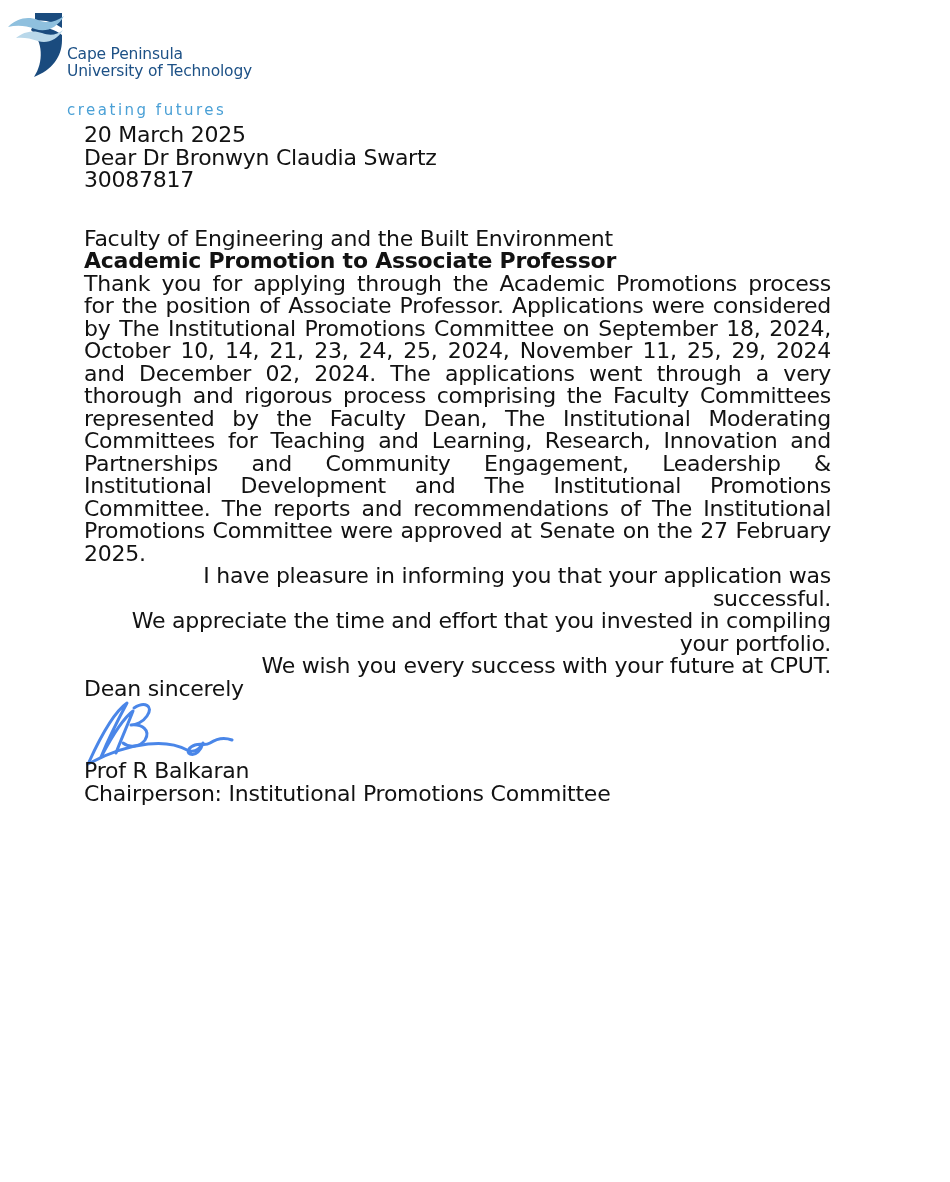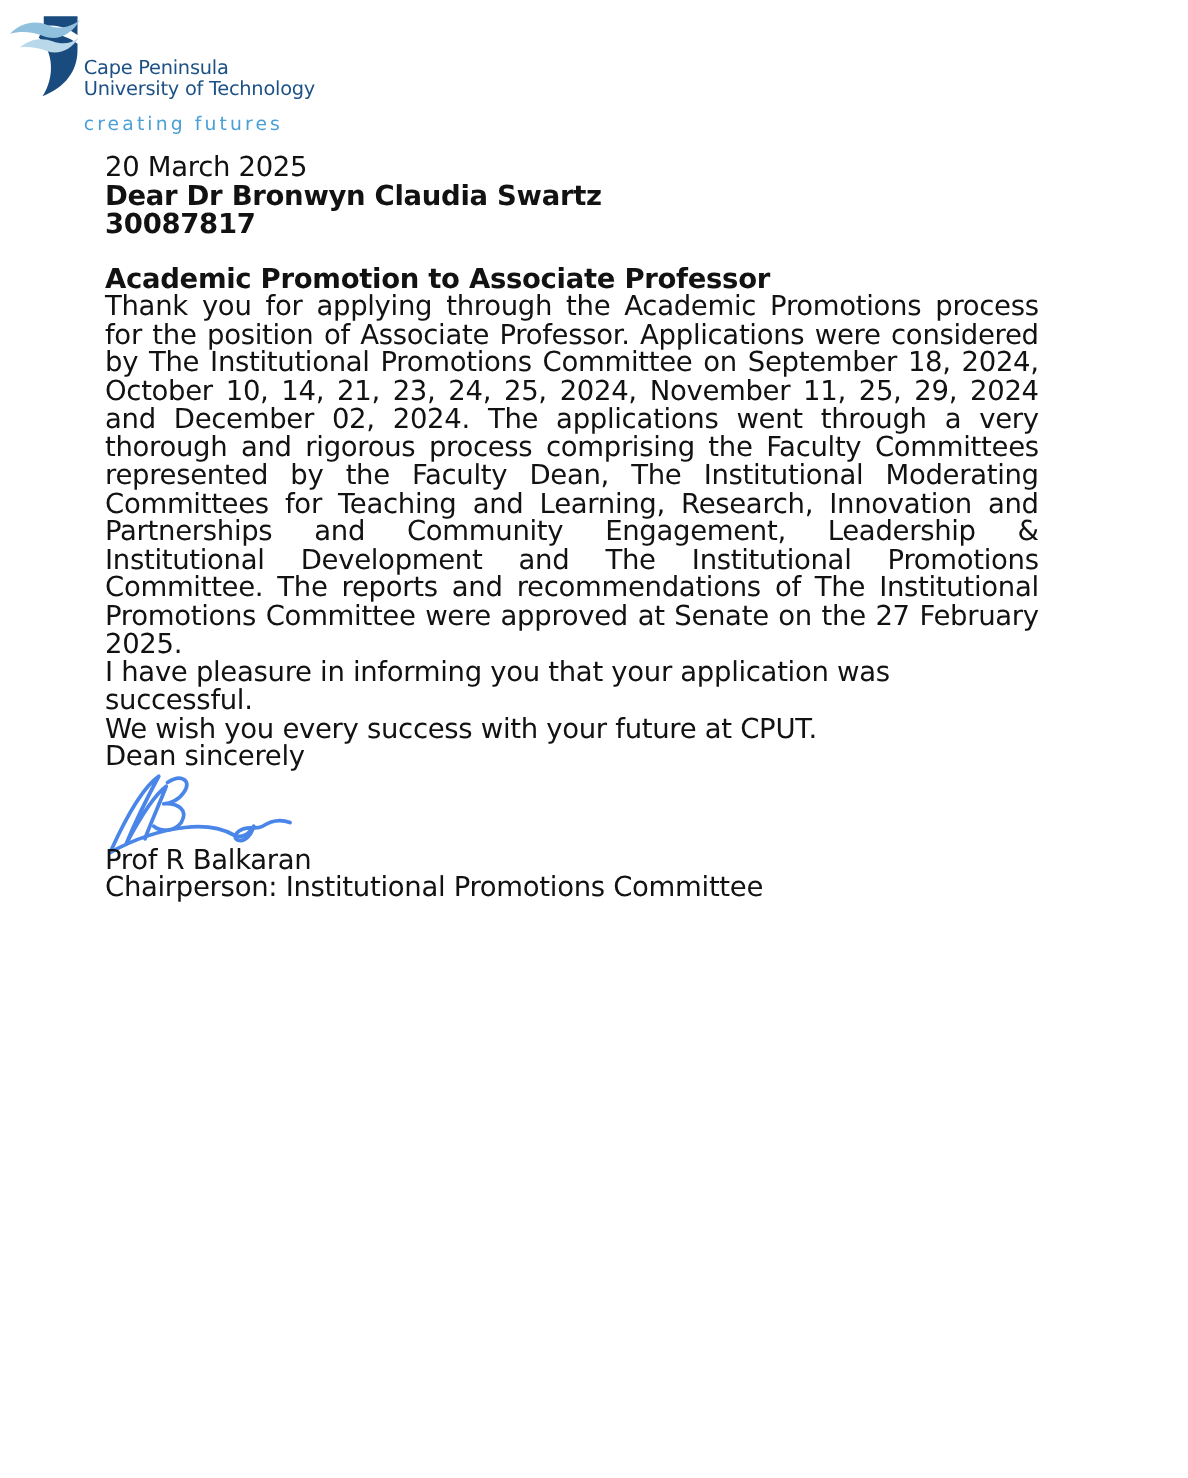--- a/index.html
+++ b/index.html
@@ -23,34 +23,34 @@
   }
   
   .logo{position:absolute;left:8px;top:12px;width:250px;height:92px;}
   .logo-mark{position:absolute;left:0;top:0;width:58px;height:66px;}
   .logo-text{position:absolute;left:59px;top:34px;white-space:nowrap;}
   .logo-line{
     font-size:15.5px;line-height:16.5px;color:var(--navy);
     letter-spacing:-0.2px;font-weight:500;
   }
   .logo-tagline{
-    margin-top:11px;font-size:15px;color:var(--tagline-blue);
+    margin-top:22px;font-size:15px;color:var(--tagline-blue);
     letter-spacing:2.5px;font-weight:400;
   }
   
   .content{
     position:absolute;left:84px;top:124px;width:747px;
     font-size:22px;line-height:22.5px;letter-spacing:-0.25px;
   }
   .content p{margin:0;}
   .date{margin-bottom:22px;}
-  .salutation-block{margin-bottom:21px;font-weight:bold;}
+  .salutation-block{margin-bottom:36px;}
   .faculty-line{margin-bottom:43px;}
   .subject{font-weight:bold;margin-bottom:21px;}
-  .para{margin-bottom:21px;}
+  .para{margin-bottom:21px;text-align:right;}
   .para.justified{text-align:justify;}
   .closing{margin-top:23px;margin-bottom:2px;}
   .signature{display:block;width:150px;height:66px;margin-left:2px;margin-bottom:-6px;}
   .signature path{fill:none;stroke:var(--signature-blue);stroke-width:3;stroke-linecap:round;stroke-linejoin:round;}
   .signatory-name{margin-bottom:5px;}
   .signatory-title{font-weight:normal;}
 </style>
 </head>
 <body>
 
@@ -76,25 +76,27 @@
 
   <div class="content">
 
     <p class="date">20 March 2025</p>
 
     <div class="salutation-block">
       <p>Dear Dr Bronwyn Claudia Swartz</p>
       <p>30087817</p>
     </div>
 
+    <p class="faculty-line">Faculty of Engineering and the Built Environment</p>
 
     <p class="subject">Academic Promotion to Associate Professor</p>
 
     <p class="para justified">Thank you for applying through the Academic Promotions process for the position of Associate Professor. Applications were considered by The Institutional Promotions Committee on September 18, 2024, October 10, 14, 21, 23, 24, 25, 2024, November 11, 25, 29, 2024 and December 02, 2024. The applications went through a very thorough and rigorous process comprising the Faculty Committees represented by the Faculty Dean, The Institutional Moderating Committees for Teaching and Learning, Research, Innovation and Partnerships and Community Engagement, Leadership &amp; Institutional Development and The Institutional Promotions Committee. The reports and recommendations of The Institutional Promotions Committee were approved at Senate on the 27 February 2025.</p>
     <p class="para">I have pleasure in informing you that your application was successful.</p>
+    <p class="para">We appreciate the time and effort that you invested in compiling your portfolio.</p>
     <p class="para">We wish you every success with your future at CPUT.</p>
 
     <p class="closing">Dean sincerely</p>
 
     <svg class="signature" viewBox="0 0 150 66" aria-hidden="true">
       <path d="M3,62 C13,40 28,12 41,3 C34,16 22,40 15,57 C24,40 36,19 47,11 C42,24 34,42 30,53"></path>
       <path d="M48,8 C59,1 68,6 61,16 C57,22 50,25 45,25 C56,24 65,30 59,40 C54,47 43,48 37,43"></path>
       <path d="M2,64 C22,53 44,46 62,44 C80,42 92,45 101,50 C107,53 113,50 117,43 C115,50 110,56 104,54 C100,52 103,47 109,45 C115,43 119,46 124,43 C130,39 138,37 146,40"></path>
     </svg>
 

